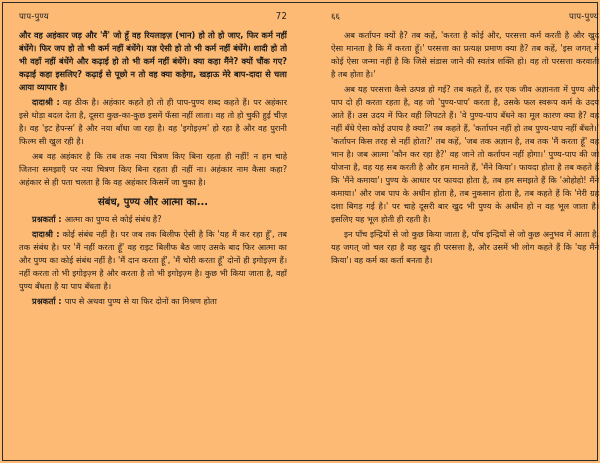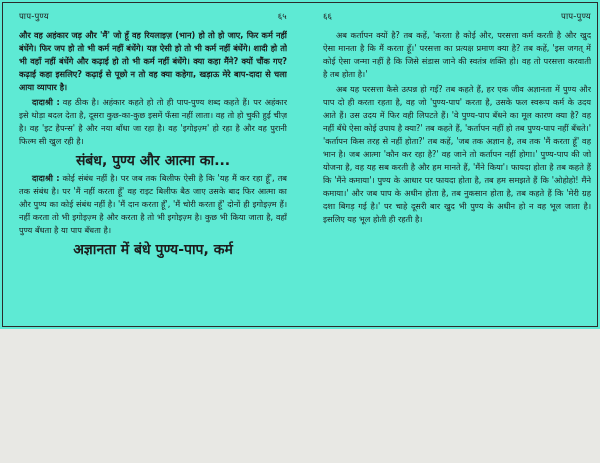--- a/index.html
+++ b/index.html
@@ -1,78 +1,81 @@
 <!DOCTYPE html>
 <html><head>
 <meta charset="utf-8">
 <style>
   html, body { margin:0; padding:0; background:#e8e8e4; }
   * { box-sizing:border-box; }
 
   .scan {
     position:relative;
-    width:600px; height:329px;
-    background:#5eead4;
+    width:600px; height:463px;
+    background:#fdba74;
     font-family:"DejaVu Sans", sans-serif;
     color:#1c1c1c;
     overflow:hidden;
   }
   .frame {
     position:absolute; inset:2px;
     border:1.5px solid #2b2b2b;
     pointer-events:none;
   }
   .page {
     position:absolute; top:10px; height:443px; width:268px;
     overflow:hidden;
   }
   .page-left  { left:19px; }
-  .page-right { left:323px; }
+  .page-right { left:331px; }
 
   .page-header {
     display:flex; justify-content:space-between; align-items:baseline;
     font-size:8.5px; letter-spacing:.2px;
     margin-bottom:8px; color:#222;
   }
 
   .page-body {
     font-size:8.2px; line-height:13px;
     text-align:justify;
   }
   .para { margin:0 0 2px; text-indent:13px; }
   .para.noindent { text-indent:0;font-weight:bold; }
   .speaker { font-weight:bold; margin-right:3px; }
   .heading {
-    font-size:14px; font-weight:bold; text-align:center;
+    font-size:10px; font-weight:bold; text-align:center;
     margin:6px 0 5px; text-indent:0; line-height:13px;
   }
 </style>
 </head>
 <body>
 
 <div class="scan">
   <div class="frame"></div>
 
   <div class="page page-left">
     <div class="page-header">
       <span>पाप-पुण्य</span>
-      <span>६५</span>
+      <span>72</span>
     </div>
     <div class="page-body">
       <p class="para noindent"><span>और वह अहंकार जड़ और 'मैं' जो हूँ वह रियलाइज़ (भान) हो तो हो जाए, फिर कर्म नहीं बंधेंगे। फिर जप हो तो भी कर्म नहीं बंधेंगे। यज्ञ ऐसी हो तो भी कर्म नहीं बंधेंगे। शादी हो तो भी वहाँ नहीं बंधेंगे और कढ़ाई हो तो भी कर्म नहीं बंधेंगे। क्या कहा मैंने? क्यों चौंक गए? कढ़ाई कहा इसलिए? कढ़ाई से पूछो न तो वह क्या कहेगा, खड़ाऊ मेरे बाप-दादा से चला आया व्यापार है।</span></p>
       <p class="para"><span class="speaker">दादाश्री :</span><span>वह ठीक है। अहंकार कहते हो तो ही पाप-पुण्य शब्द कहते हैं। पर अहंकार इसे थोड़ा बदल देता है, दूसरा कुछ-का-कुछ इसमें फँसा नहीं लाता। वह तो हो चुकी हुई चीज़ है। वह 'इट हैपन्स' है और नया बाँधा जा रहा है। वह 'इगोइज़्म' हो रहा है और वह पुरानी फिल्म सी खुल रही है।</span></p>
+      <p class="para"><span>अब वह अहंकार है कि तब तक नया चित्रण किए बिना रहता ही नहीं! न हम चाहे जितना समझाएँ पर नया चित्रण किए बिना रहता ही नहीं ना। अहंकार नाम कैसा कहा? अहंकार से ही पता चलता है कि वह अहंकार किसमें जा चुका है।</span></p>
       <h3 class="heading">संबंध, पुण्य और आत्मा का...</h3>
+      <p class="para"><span class="speaker">प्रश्नकर्ता :</span><span>आत्मा का पुण्य से कोई संबंध है?</span></p>
       <p class="para"><span class="speaker">दादाश्री :</span><span>कोई संबंध नहीं है। पर जब तक बिलीफ ऐसी है कि 'यह मैं कर रहा हूँ', तब तक संबंध है। पर 'मैं नहीं करता हूँ' वह राइट बिलीफ बैठ जाए उसके बाद फिर आत्मा का और पुण्य का कोई संबंध नहीं है। 'मैं दान करता हूँ', 'मैं चोरी करता हूँ' दोनों ही इगोइज़्म हैं। नहीं करता तो भी इगोइज़्म है और करता है तो भी इगोइज़्म है। कुछ भी किया जाता है, वहाँ पुण्य बँधता है या पाप बँधता है।</span></p>
-      <h3 class="heading">अज्ञानता में बंधे पुण्य-पाप, कर्म</h3>
+      <p class="para"><span class="speaker">प्रश्नकर्ता :</span><span>पाप से अथवा पुण्य से या फिर दोनों का मिश्रण होता</span></p>
     </div>
   </div>
 
   <div class="page page-right">
     <div class="page-header">
       <span>६६</span>
       <span>पाप-पुण्य</span>
     </div>
     <div class="page-body">
       <p class="para"><span>अब कर्तापन क्यों है? तब कहें, 'करता है कोई और, परसत्ता कर्म करती है और खुद ऐसा मानता है कि मैं करता हूँ।' परसत्ता का प्रत्यक्ष प्रमाण क्या है? तब कहें, 'इस जगत् में कोई ऐसा जन्मा नहीं है कि जिसे संडास जाने की स्वतंत्र शक्ति हो। वह तो परसत्ता करवाती है तब होता है।'</span></p>
       <p class="para"><span>अब यह परसत्ता कैसे उत्पन्न हो गई? तब कहते हैं, हर एक जीव अज्ञानता में पुण्य और पाप दो ही करता रहता है, वह जो 'पुण्य-पाप' करता है, उसके फल स्वरूप कर्म के उदय आते हैं। उस उदय में फिर वही लिपटते हैं। 'वे पुण्य-पाप बँधने का मूल कारण क्या है? वह नहीं बँधे ऐसा कोई उपाय है क्या?' तब कहते हैं, 'कर्तापन नहीं हो तब पुण्य-पाप नहीं बँधते।' 'कर्तापन किस तरह से नहीं होता?' तब कहें, 'जब तक अज्ञान है, तब तक 'मैं करता हूँ' वह भान है। जब आत्मा 'कौन कर रहा है?' वह जाने तो कर्तापन नहीं होगा।' पुण्य-पाप की जो योजना है, वह यह सब करती है और हम मानते हैं, 'मैंने किया'। फायदा होता है तब कहते हैं कि 'मैंने कमाया'। पुण्य के आधार पर फायदा होता है, तब हम समझते हैं कि 'ओहोहो! मैंने कमाया।' और जब पाप के अधीन होता है, तब नुकसान होता है, तब कहते हैं कि 'मेरी ग्रह दशा बिगड़ गई है।' पर चाहे दूसरी बार खुद भी पुण्य के अधीन हो न वह भूल जाता है। इसलिए यह भूल होती ही रहती है।</span></p>
+      <p class="para"><span>इन पाँच इन्द्रियों से जो कुछ किया जाता है, पाँच इन्द्रियों से जो कुछ अनुभव में आता है, यह जगत् जो चल रहा है वह खुद ही परसत्ता है, और उसमें भी लोग कहते हैं कि 'यह मैंने किया'। वह कर्म का कर्ता बनता है।</span></p>
     </div>
   </div>
 </div>
 
 </body></html>

